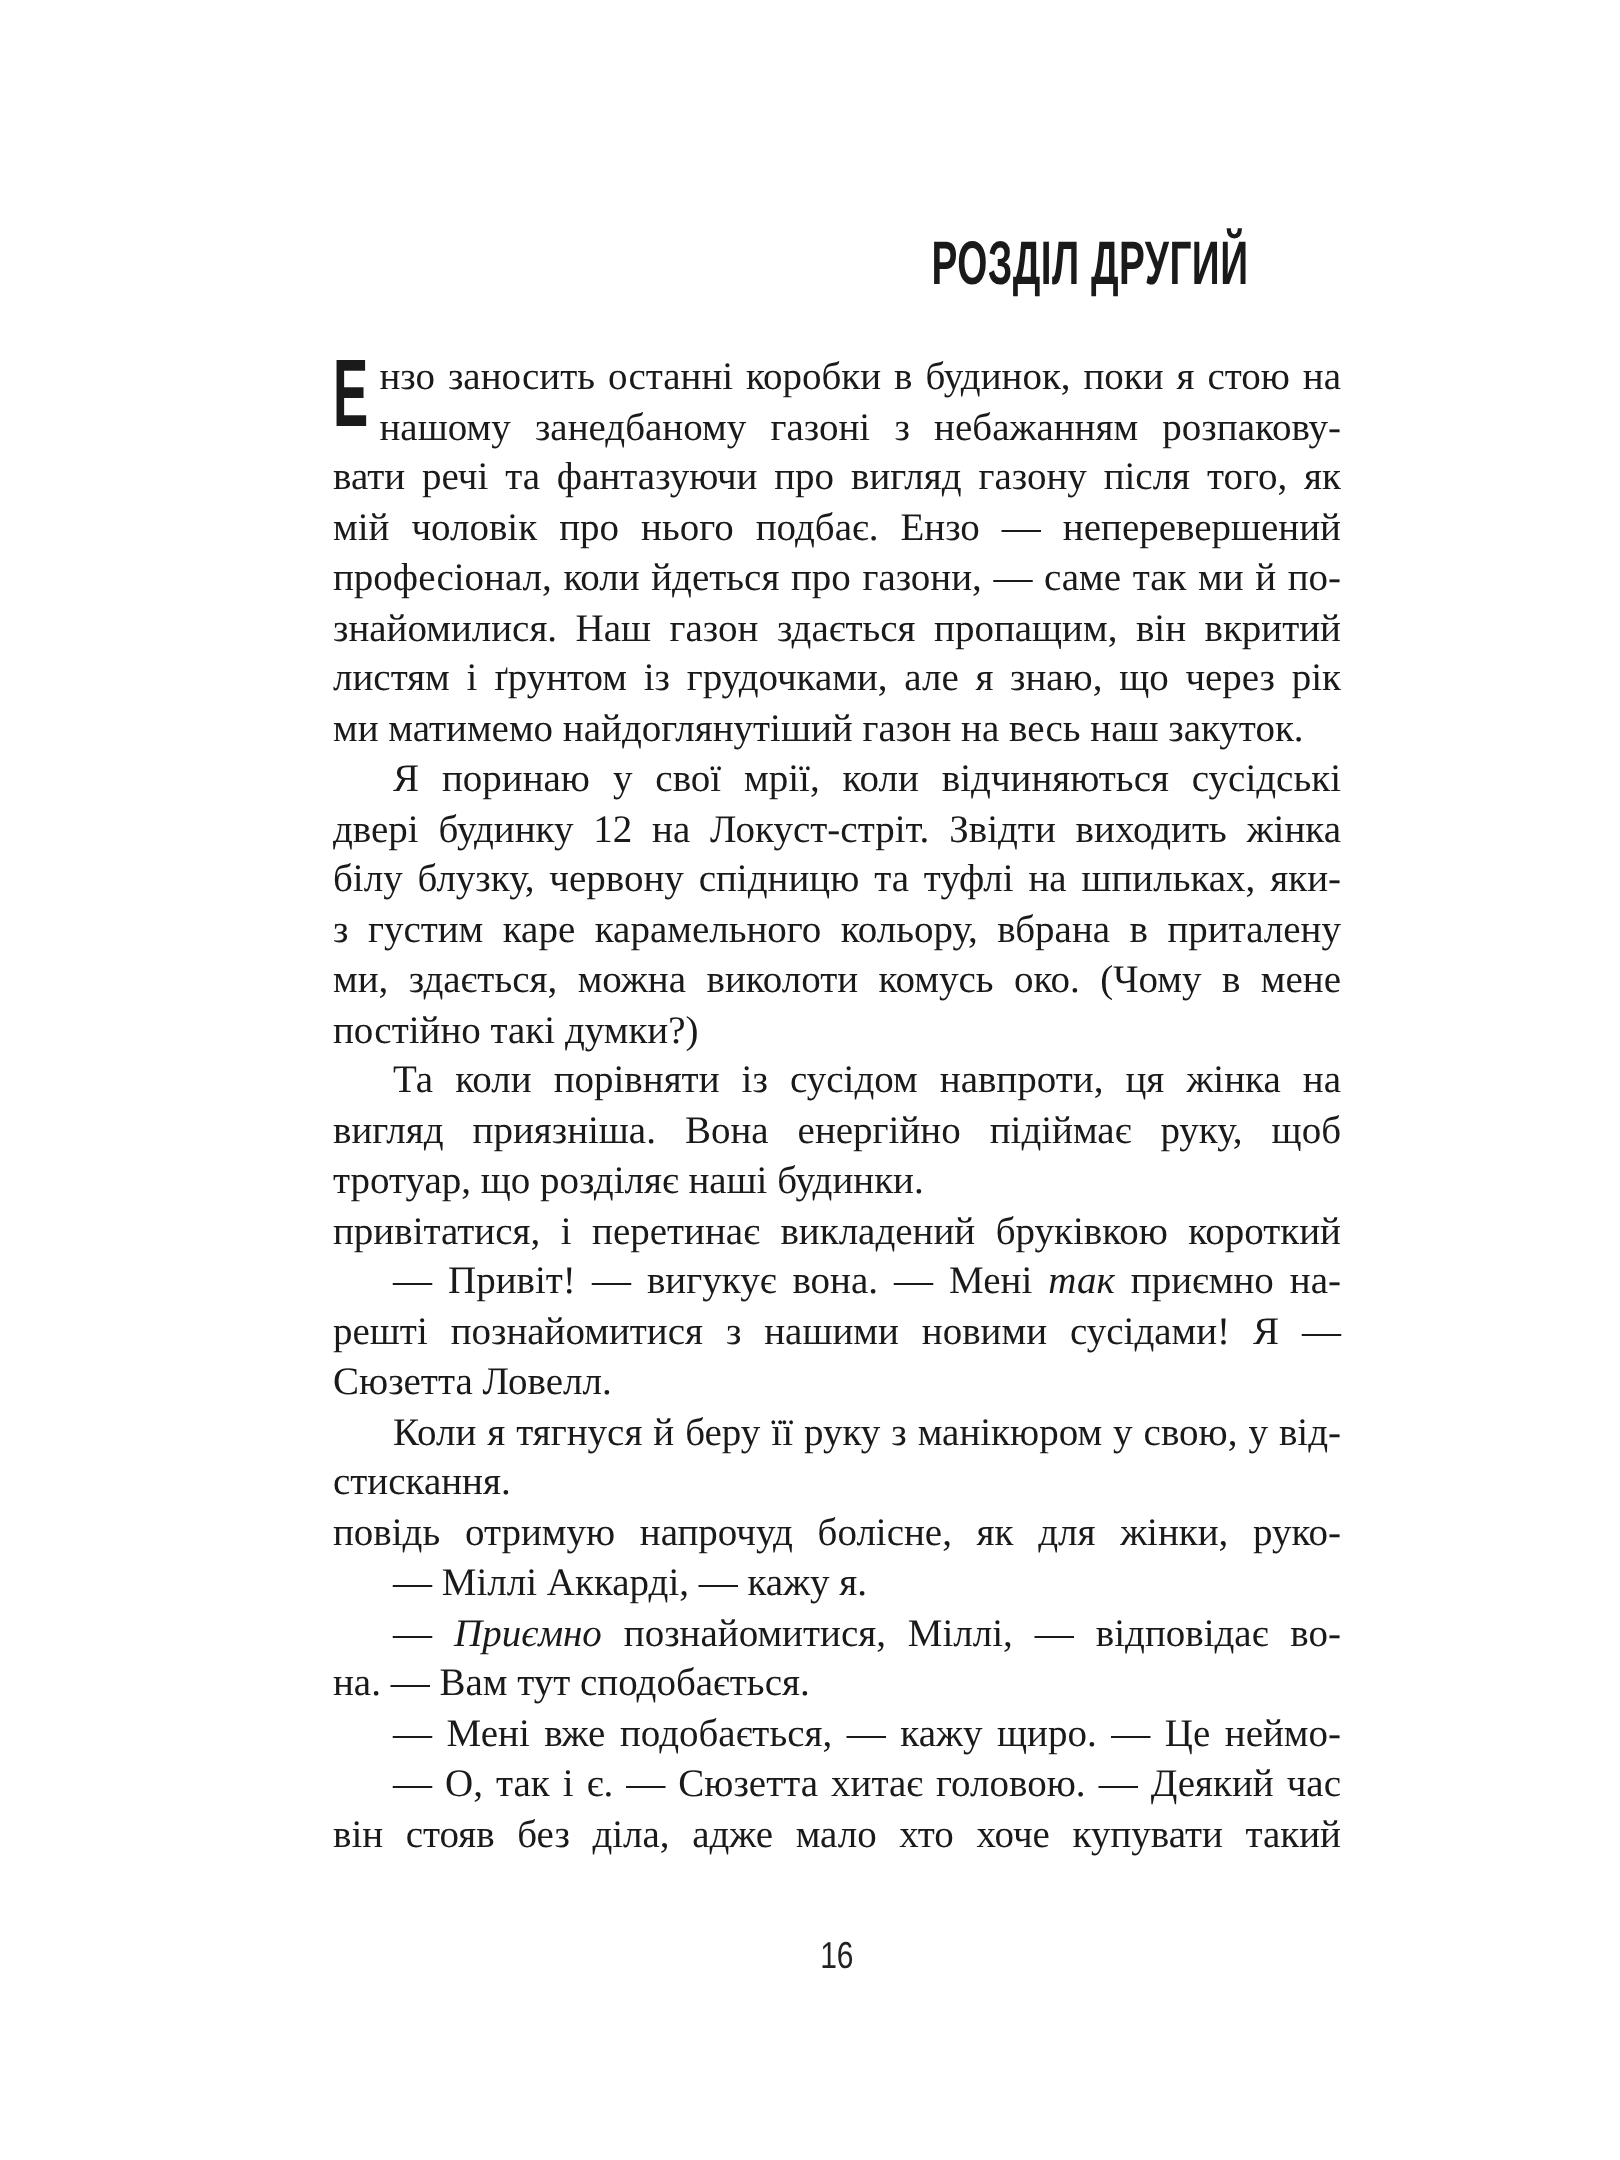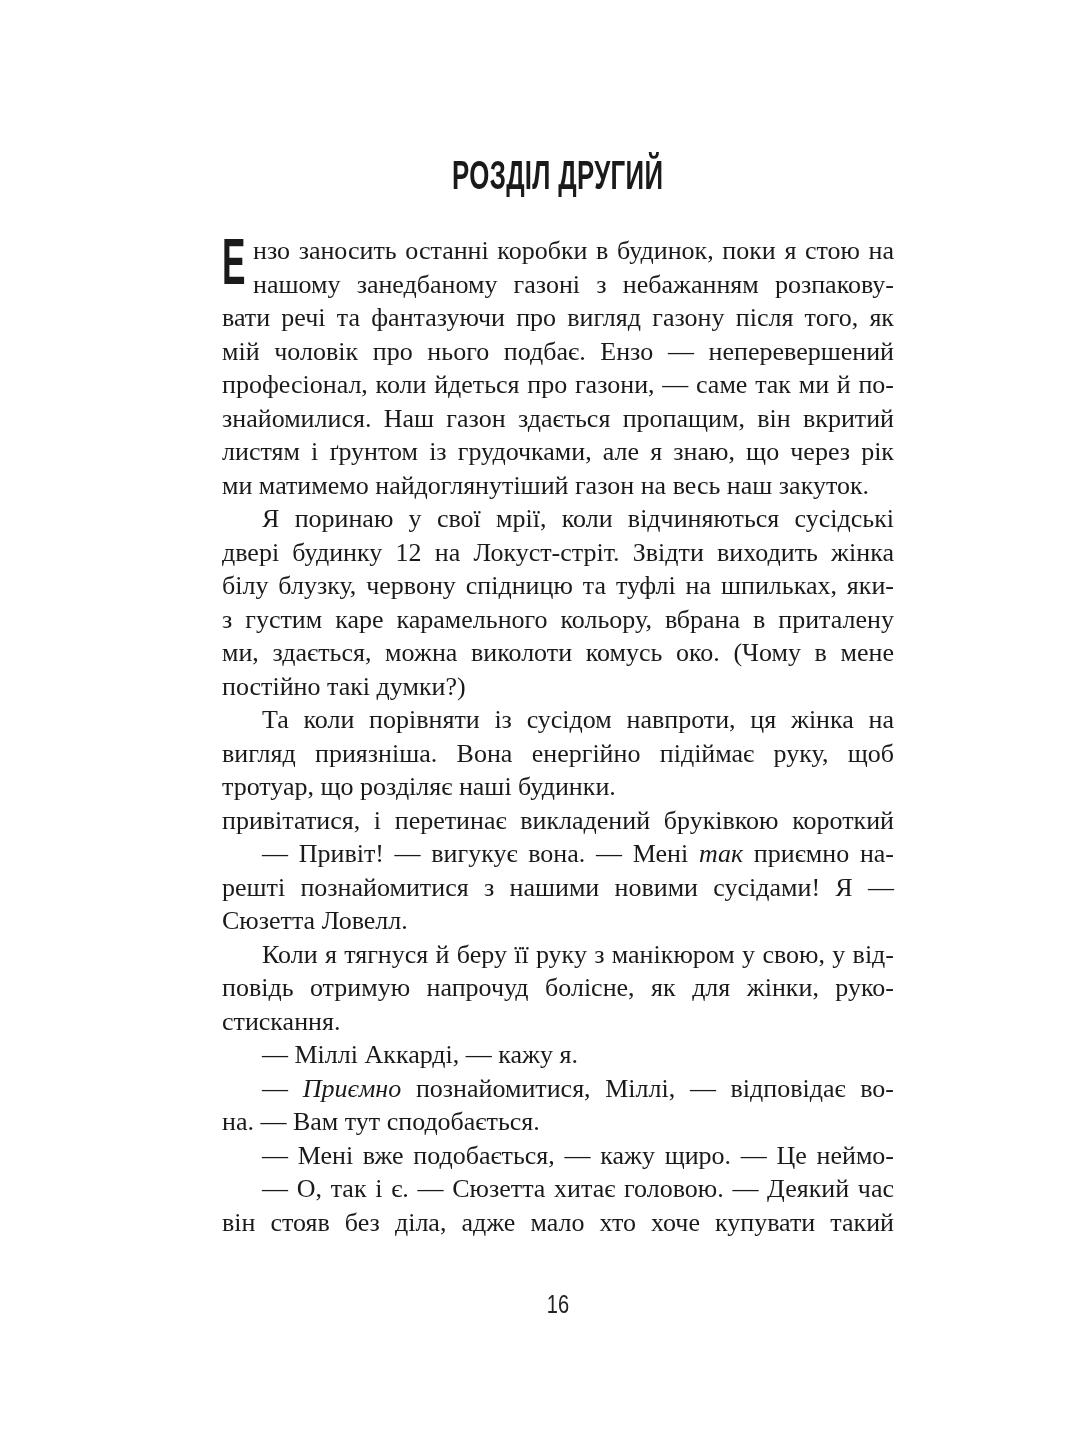--- a/index.html
+++ b/index.html
@@ -12,21 +12,21 @@
     font-family: "Liberation Serif", serif;
     overflow: hidden;
   }
 
   
   .chapter-title {
     position: absolute;
     top: 155px;
     left: 222px;
     width: 672px;
-    text-align: center;
+    text-align: right;
     font-family: "Liberation Sans", sans-serif;
     font-weight: 700;
     font-size: 41px;
     line-height: 41px;
     white-space: nowrap;
   }
   .chapter-title .cond {
     display: inline-block;
     transform: scaleX(0.63);
     transform-origin: center top;
@@ -121,22 +121,22 @@
         <div class="line last"><span>тротуар, що розділяє наші будинки.</span></div>
         <div class="line"><span>привітатися, і перетинає викладений бруківкою короткий</span></div>
       </div>
       <div class="para">
         <div class="line indent"><span>— Привіт! — вигукує вона. — Мені </span><span class="italic">так</span><span> приємно на-</span></div>
         <div class="line"><span>решті познайомитися з нашими новими сусідами! Я —</span></div>
         <div class="line last"><span>Сюзетта Ловелл.</span></div>
       </div>
       <div class="para">
         <div class="line indent"><span>Коли я тягнуся й беру її руку з манікюром у свою, у від-</span></div>
+        <div class="line last"><span>стискання.</span></div>
         <div class="line"><span>повідь отримую напрочуд болісне, як для жінки, руко-</span></div>
-        <div class="line last"><span>стискання.</span></div>
       </div>
       <div class="para">
         <div class="line indent last"><span>— Міллі Аккарді, — кажу я.</span></div>
       </div>
       <div class="para">
         <div class="line indent"><span>— </span><span class="italic">Приємно</span><span> познайомитися, Міллі, — відповідає во-</span></div>
         <div class="line last"><span>на. — Вам тут сподобається.</span></div>
       </div>
       <div class="para">
         <div class="line indent"><span>— Мені вже подобається, — кажу щиро. — Це неймо-</span></div>

